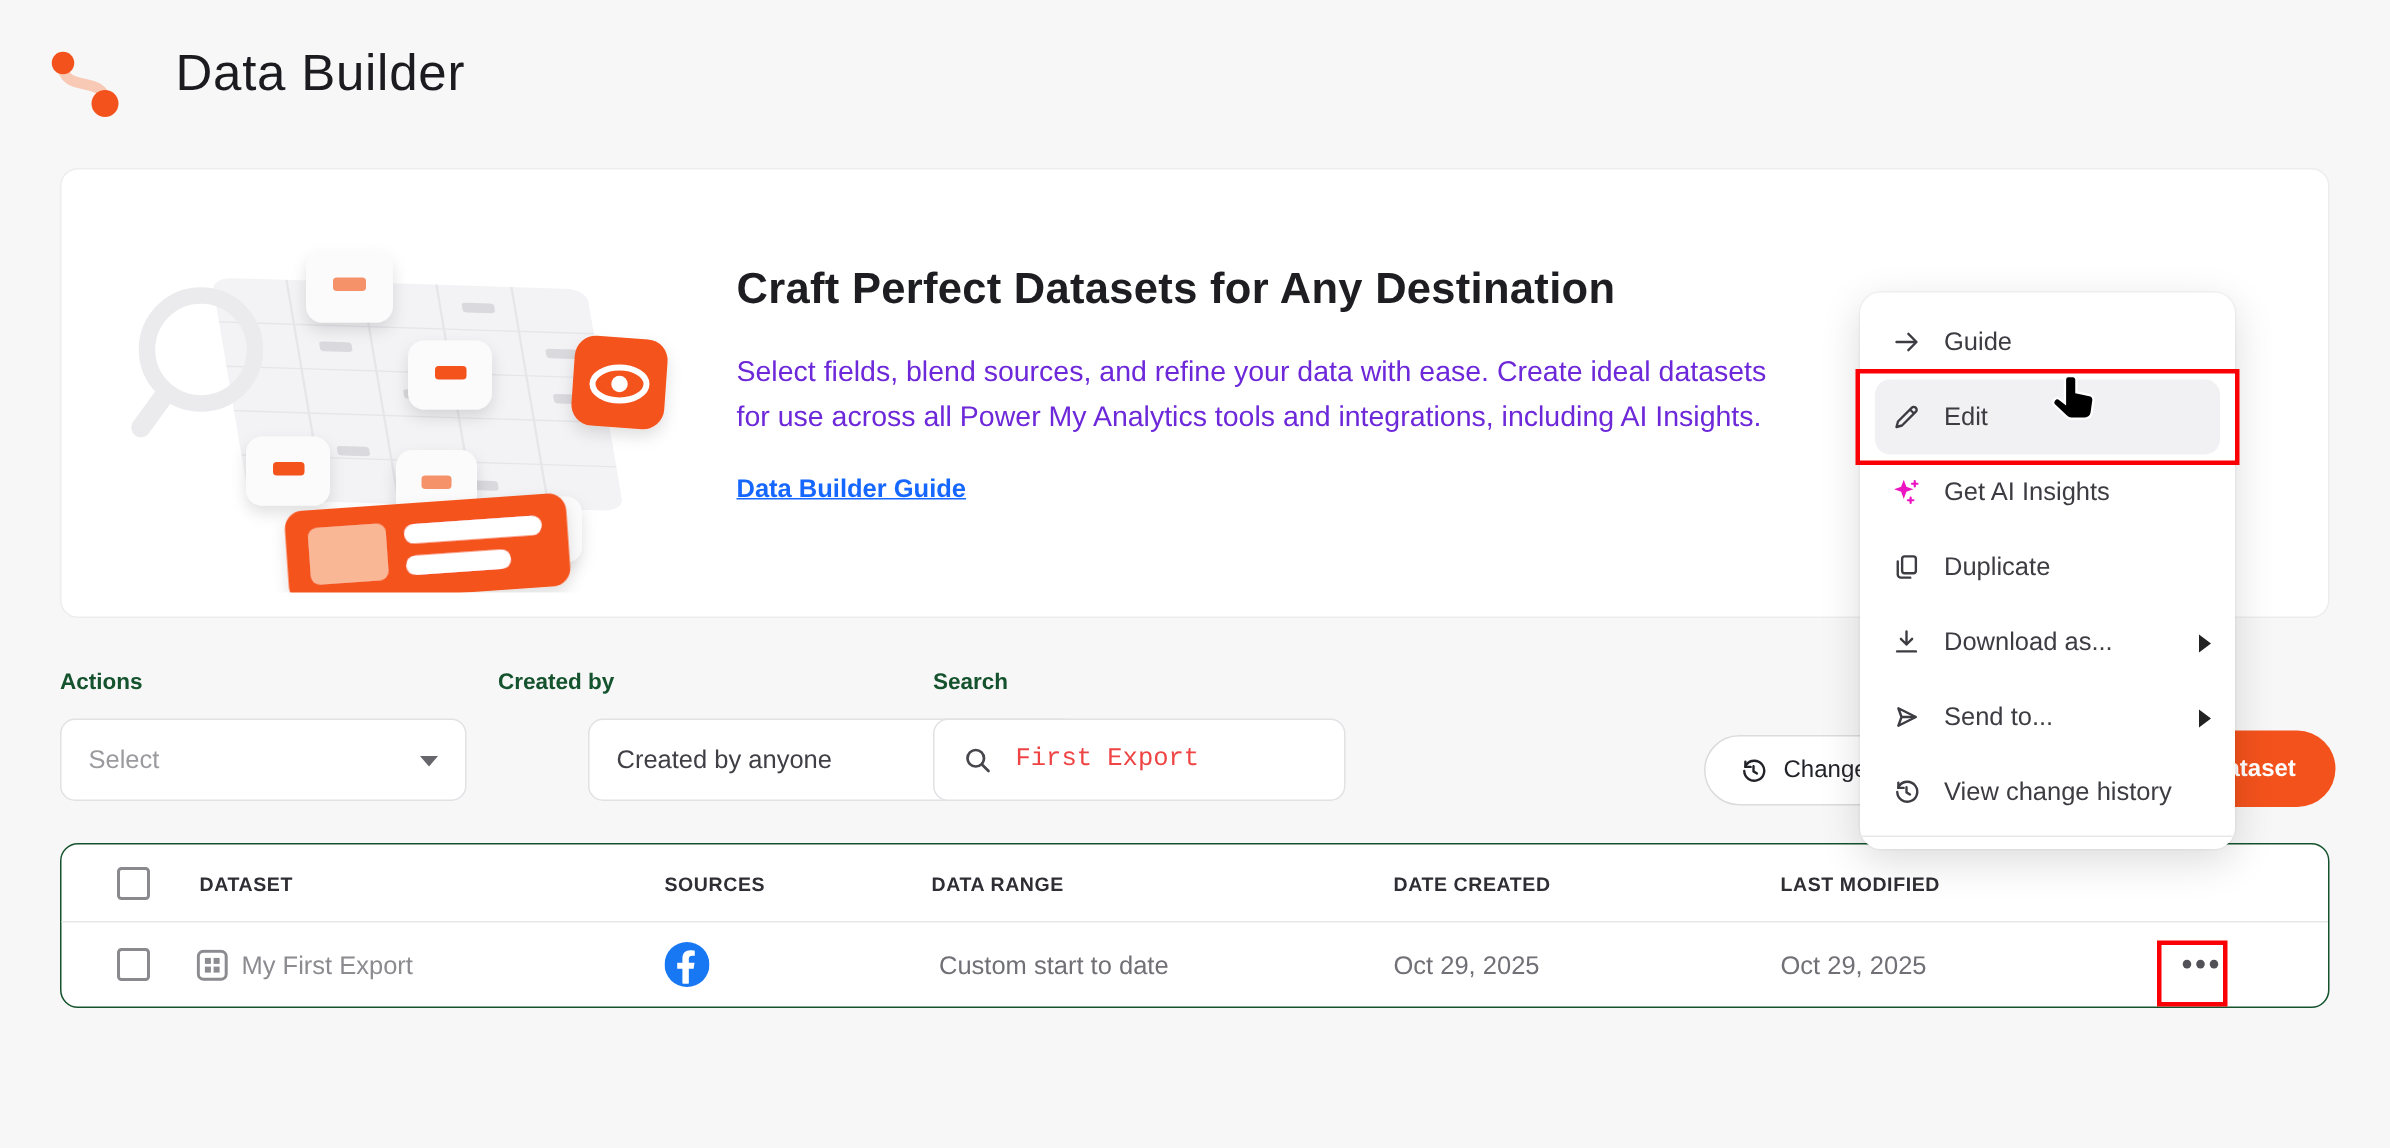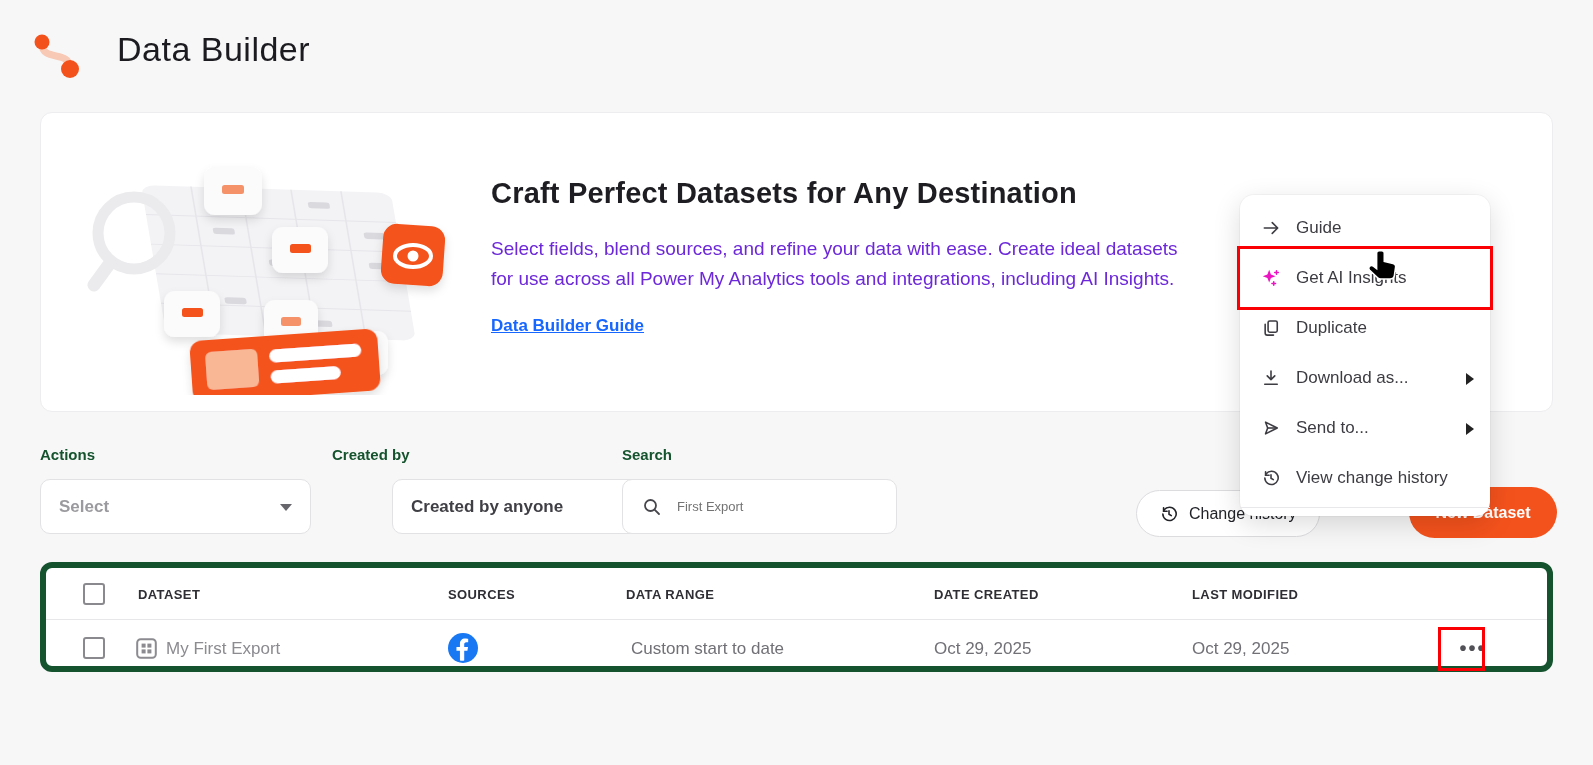--- a/index.html
+++ b/index.html
@@ -20,38 +20,38 @@
     background:#fff; border:1px solid #ededef; border-radius:12px; }
   .hero-illustration { position:absolute; left:45px; top:32px; width:380px; height:250px; }
   .hero-title { position:absolute; left:450px; top:64px; font-size:29px; font-weight:600; color:#1d1d22; letter-spacing:.2px; }
   .hero-desc { position:absolute; left:450px; top:121px; font-size:19px; line-height:30px; color:#6d28d9; white-space:nowrap; }
   .hero-link { position:absolute; left:450px; top:203px; font-size:17px; font-weight:600; color:#1667ff; text-decoration:underline; cursor:pointer; }
 
   
   .filter-label { position:absolute; font-size:15px; font-weight:600; color:#14532d; }
   .field { position:absolute; top:479px; height:55px; background:#fff; border:1px solid #e2e2e5;
     border-radius:10px; display:flex; align-items:center; font-size:17px; }
-  .select-value { padding-left:18px; color:#3f3f45;font-weight:bold; }
+  .select-value { padding-left:18px; color:#3f3f45; }
   .select-value.placeholder { color:#9b9b9f; }
   .chevron-down { position:absolute; right:18px; top:24px; width:0; height:0;
     border-left:6px solid transparent; border-right:6px solid transparent; border-top:7px solid #66666c; }
-  .search-input { border:none; outline:none; background:transparent; font-size:13px; color:#737373;
-    font-family:Liberation Sans, sans-serif; width:190px; }
+  .search-input { border:none; outline:none; background:transparent; font-size:17px; color:#ef4444;
+    font-family:Liberation Mono, monospace; width:190px; }
 
   
   .pill-btn { position:absolute; display:flex; align-items:center; gap:10px; border-radius:26px;
     font-size:16px; cursor:pointer; }
   .btn-history { left:1136px; top:490px; height:47px; padding:0 22px; background:#fff;
     border:1.5px solid #dcdcdf; color:#222328; white-space:nowrap; }
   .btn-new-dataset { left:1409px; top:487px; width:148px; height:51px; background:#f4521c;
     color:#fff; font-weight:700; justify-content:center; border:none; }
 
   
   .table-card { position:absolute; left:40px; top:562px; width:1513px; height:110px;
-    background:#fff; border:6px solid #14532d; border-radius:12px; }
+    background:#fff; border:1px solid #14532d; border-radius:12px; }
   .thead { position:absolute; left:0; top:0; width:100%; height:52px; border-bottom:1px solid #e7e7ea; }
   .th { position:absolute; top:19px; font-size:13px; font-weight:700; color:#2e2e34; letter-spacing:.4px; white-space:nowrap; }
   .trow { position:absolute; left:0; top:52px; width:100%; height:57px; }
   .td { position:absolute; top:19px; font-size:17px; color:#70707 6; white-space:nowrap; }
   .td { color:#707076; }
   .checkbox { position:absolute; width:22px; height:22px; border:2px solid #8a8a8e; border-radius:3px; background:#fff; cursor:pointer; }
   .dataset-name { color:#8b8b90; }
   .fb-badge { position:absolute; left:402px; top:13px; width:30px; height:30px; }
   .row-menu-btn { position:absolute; left:1405px; top:8px; width:44px; height:40px; display:flex;
     align-items:center; justify-content:center; font-size:20px; font-weight:700; color:#515157; letter-spacing:2px; cursor:pointer; }
@@ -226,20 +226,29 @@
 
   <div class="menu-item">
     <span class="mi-icon">
       <svg width="20" height="20" viewBox="0 0 24 24">
           <path d="M4 12h15M13.5 5.5L20 12l-6.5 6.5" fill="none" stroke="#3c3c42" stroke-width="1.9" stroke-linecap="round" stroke-linejoin="round"></path>
         </svg>
     </span>
     <span>Guide</span>
   </div>
 
+  <div class="menu-item hovered">
+    <span class="mi-icon">
+      <svg width="20" height="20" viewBox="0 0 24 24">
+          <path d="M4 20l1.2-4.4L16.3 4.5a2.1 2.1 0 0 1 3 0l.2.2a2.1 2.1 0 0 1 0 3L8.4 18.8 4 20z" fill="none" stroke="#3c3c42" stroke-width="1.9" stroke-linejoin="round"></path>
+          <path d="M14.8 6l3.2 3.2" stroke="#3c3c42" stroke-width="1.9"></path>
+        </svg>
+    </span>
+    <span>Edit</span>
+  </div>
 
   <div class="menu-item">
     <span class="mi-icon">
       <svg width="22" height="22" viewBox="0 0 24 24">
         <path d="M10 3l1.9 5.1L17 10l-5.1 1.9L10 17l-1.9-5.1L3 10l5.1-1.9L10 3z" fill="#ec13c0"></path>
         <path d="M18 4v4M16 6h4" stroke="#ec13c0" stroke-width="1.6" stroke-linecap="round"></path>
         <path d="M15 16v4M13 18h4" stroke="#ec13c0" stroke-width="1.6" stroke-linecap="round"></path>
       </svg>
     </span>
     <span>Get AI Insights</span>

